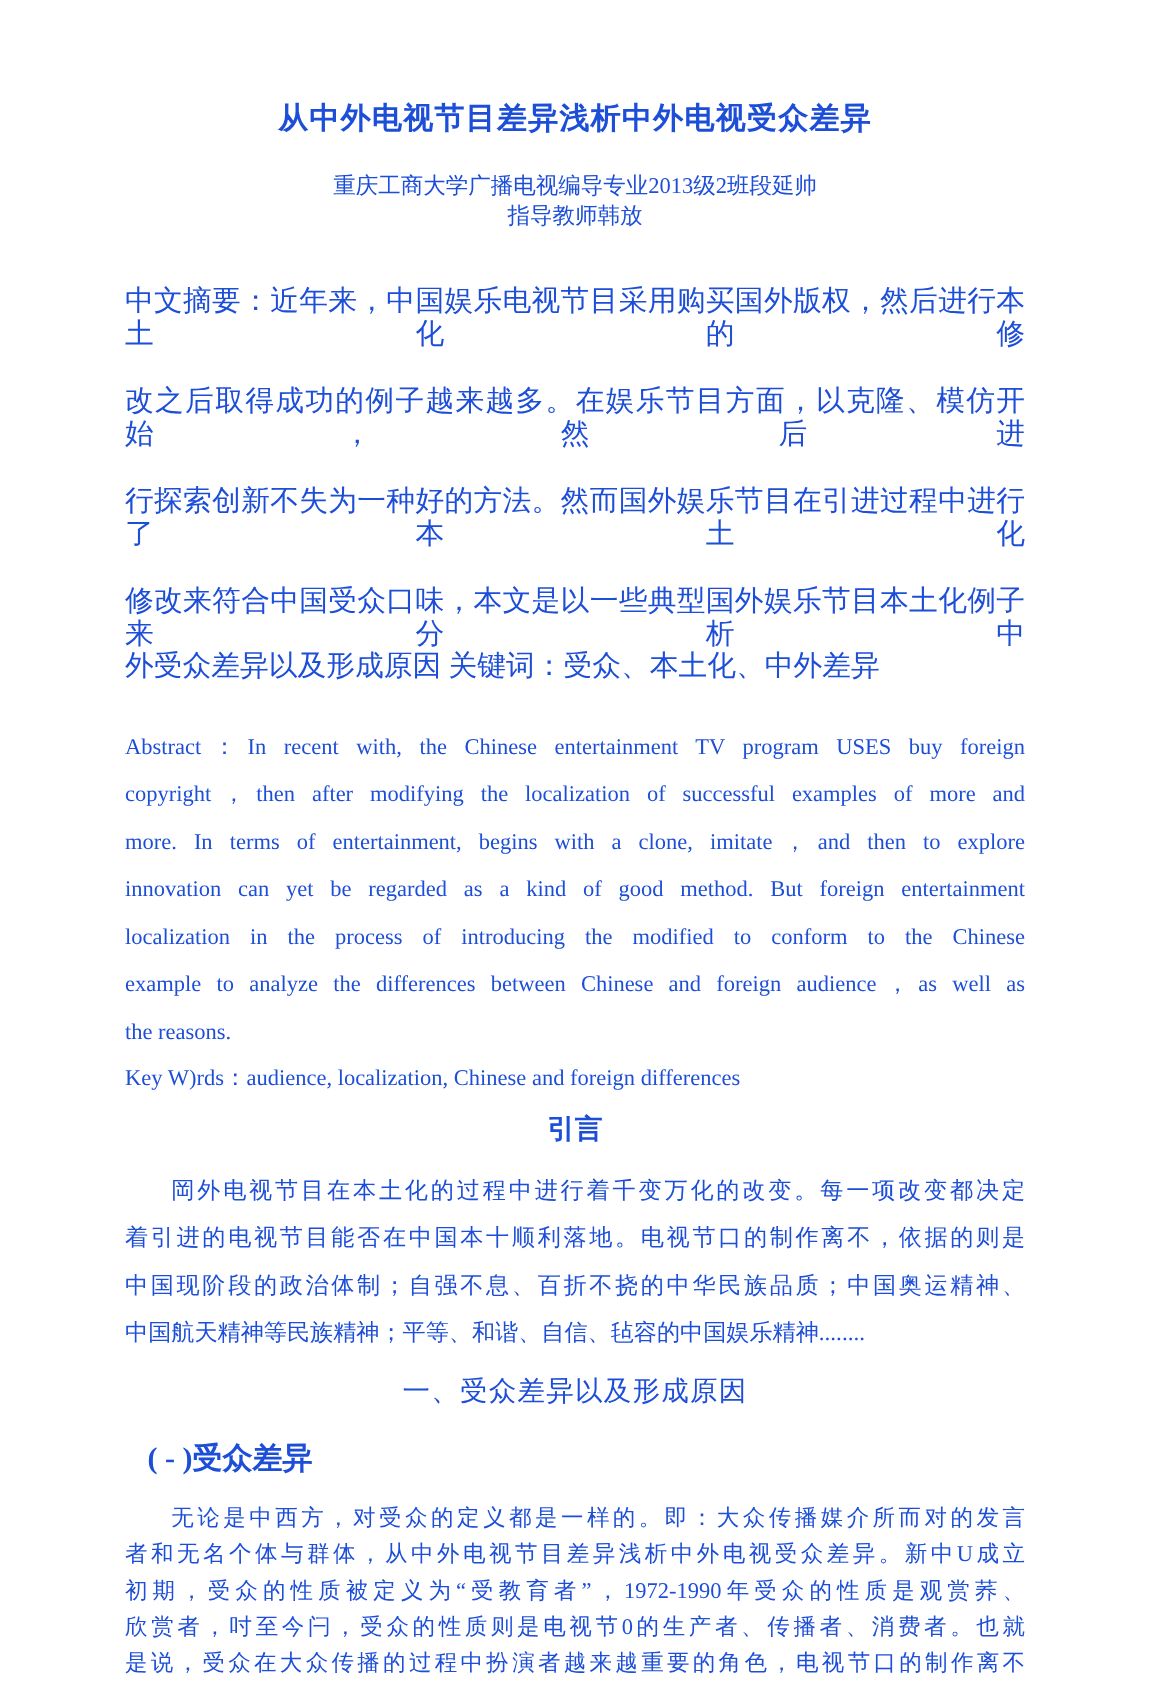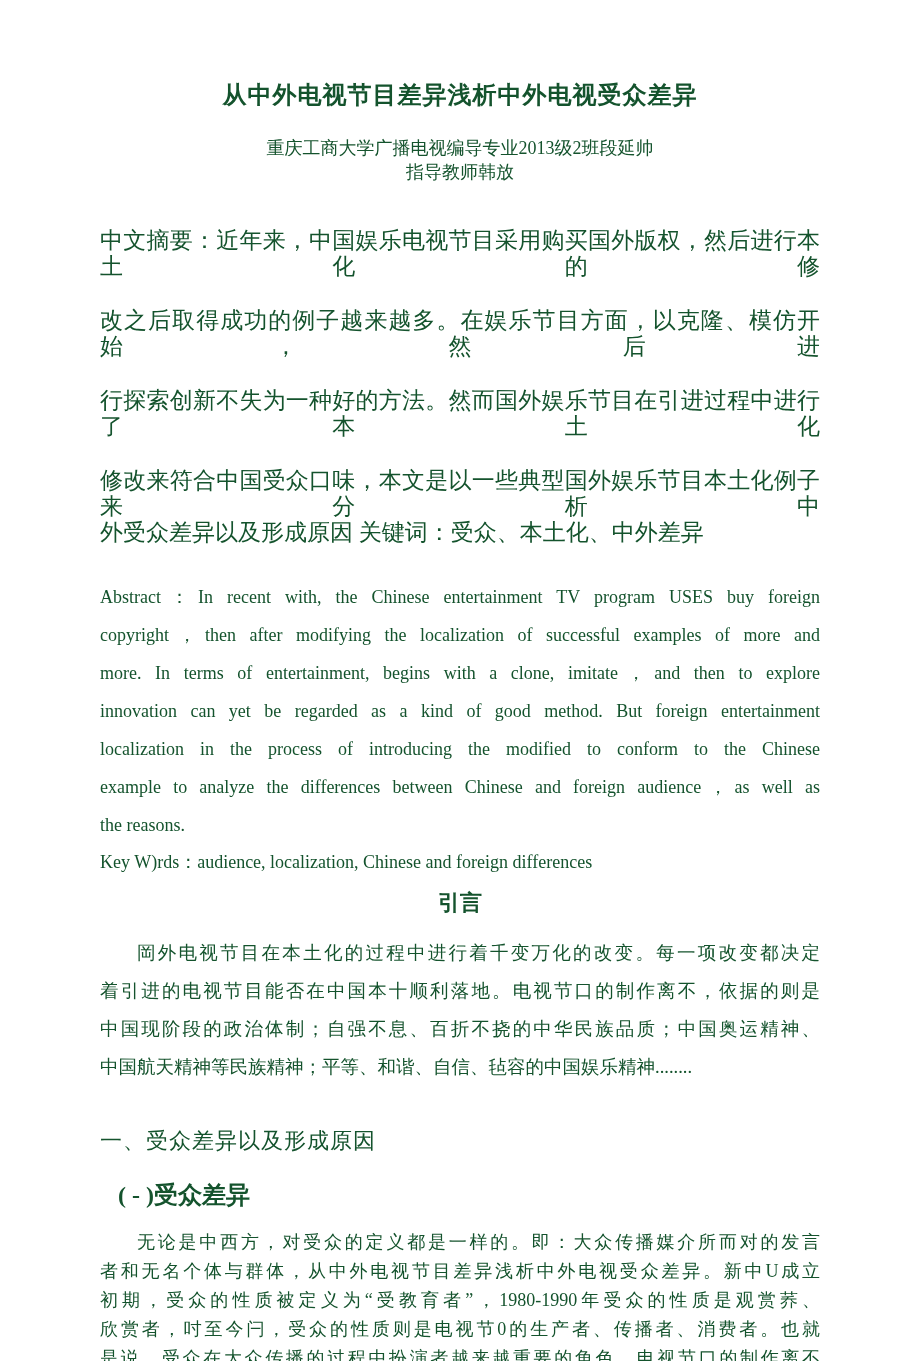--- a/index.html
+++ b/index.html
@@ -3,21 +3,21 @@
 <meta charset="utf-8">
 <style>
   * { margin: 0; padding: 0; box-sizing: border-box; }
   html, body { background: #ffffff; }
   .page {
     position: relative;
     width: 920px;
     height: 1361px;
     margin: 0 auto;
     background: #ffffff;
-    color: #14532d;
+    color: #1d4ed8;
     padding: 80px 100px 30px 100px;
     font-family: "Liberation Serif", "DejaVu Serif", serif;
     overflow: hidden;
   }
   .title {
     font-size: 24px;
     font-weight: bold;
     text-align: center;
     line-height: 30px;
     letter-spacing: 1px;
@@ -57,24 +57,25 @@
   }
   .intro-para { margin-top: 16px; }
   .intro-line {
     font-size: 18.5px;
     line-height: 38px;
     text-align: justify;
   }
   .intro-line.full { text-align-last: justify; }
   .indent { text-indent: 37px; }
   .section-heading {
-    margin-top: 40px;
+    margin-top: 12px;
     font-size: 22px;
     font-weight: normal;
     line-height: 30px;
+    text-align: center;
     letter-spacing: 1px;
   }
   .subsection-heading {
     margin-top: 26px;
     margin-left: 18px;
     font-size: 24px;
     font-weight: bold;
     line-height: 26px;
   }
   .body-para { margin-top: 20px; }
@@ -124,18 +125,18 @@
     <div class="intro-line">中国航天精神等民族精神；平等、和谐、自信、毡容的中国娱乐精神........</div>
   </div>
 
   <h2 class="section-heading">一、受众差异以及形成原因</h2>
 
   <h3 class="subsection-heading">( - )受众差异</h3>
 
   <div class="body-para">
     <div class="body-line indent">无论是中西方，对受众的定义都是一样的。即：大众传播媒介所而对的发言</div>
     <div class="body-line">者和无名个体与群体，从中外电视节目差异浅析中外电视受众差异。新中U成立</div>
-    <div class="body-line">初期，受众的性质被定义为“受教育者”，1980-1990年受众的性质是观赏荞、</div>
+    <div class="body-line">初期，受众的性质被定义为“受教育者”，1972-1990年受众的性质是观赏荞、</div>
     <div class="body-line">欣赏者，吋至今闩，受众的性质则是电视节0的生产者、传播者、消费者。也就</div>
     <div class="body-line">是说，受众在大众传播的过程中扮演者越来越重要的角色，电视节口的制作离不</div>
   </div>
 
 </div>
 
 </body></html>

